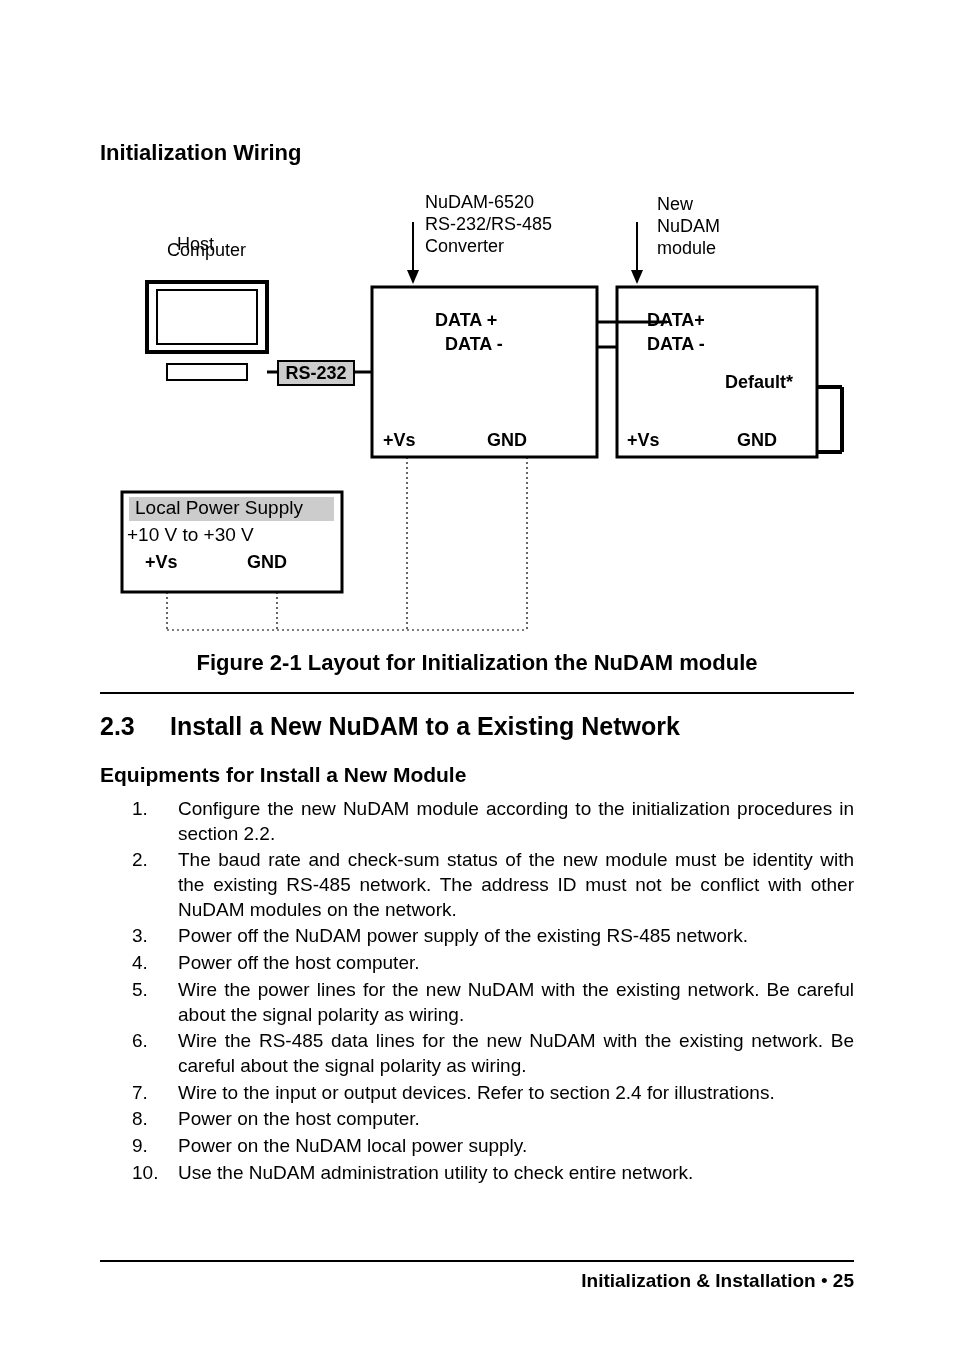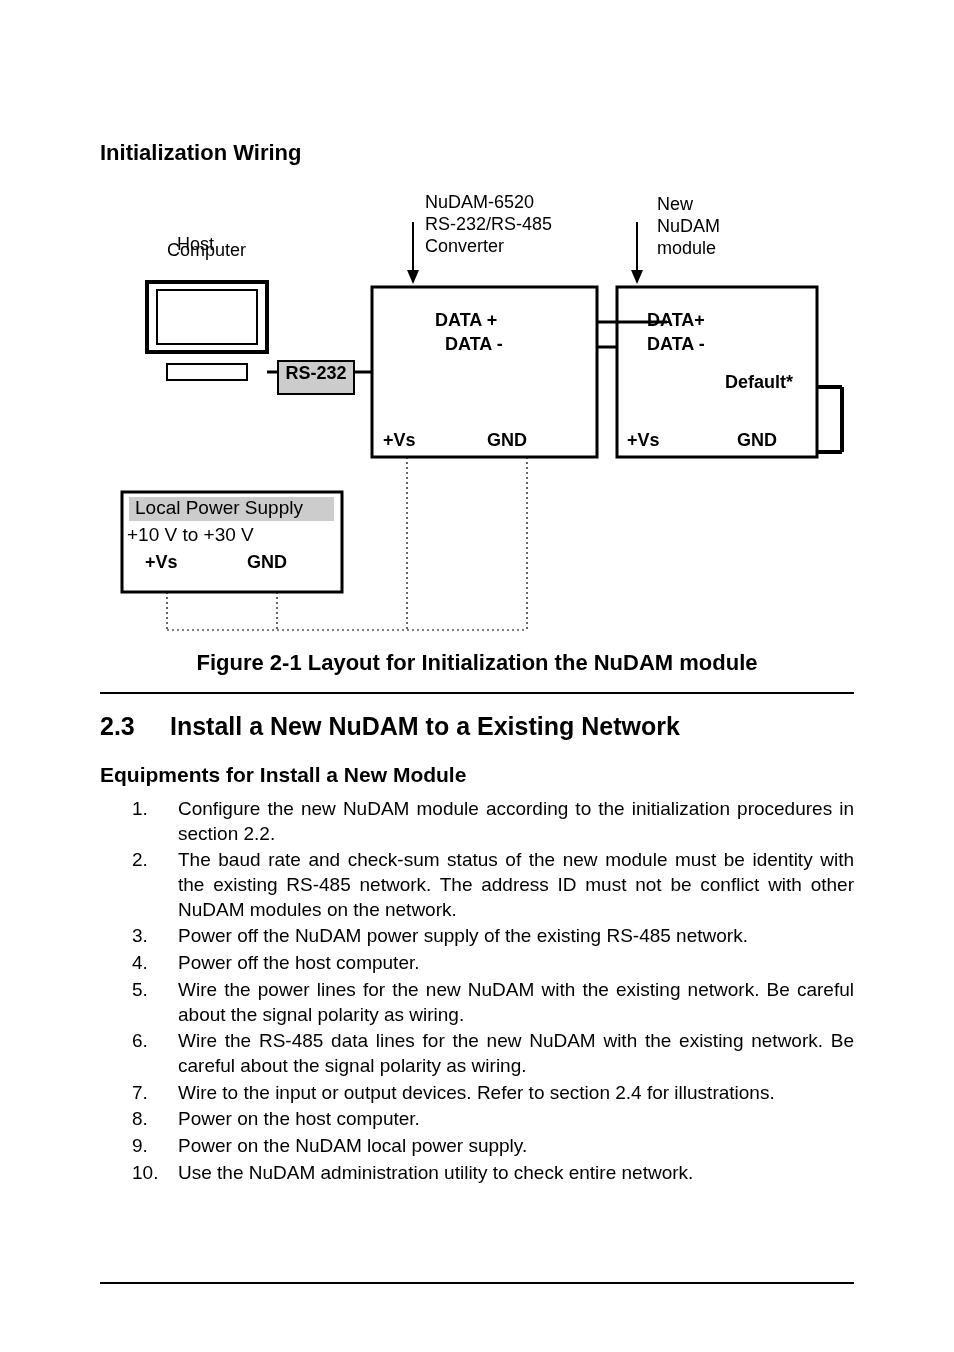--- a/index.html
+++ b/index.html
@@ -84,21 +84,21 @@
 
       <line x1="300" y1="265" x2="300" y2="438" stroke="#000" stroke-width="1.2" stroke-dasharray="2,3"></line>
       <line x1="420" y1="265" x2="420" y2="438" stroke="#000" stroke-width="1.2" stroke-dasharray="2,3"></line>
 
       <line x1="60" y1="438" x2="420" y2="438" stroke="#000" stroke-width="1.2" stroke-dasharray="2,3"></line>
       <line x1="60" y1="400" x2="60" y2="438" stroke="#000" stroke-width="1.2" stroke-dasharray="2,3"></line>
       <line x1="170" y1="400" x2="170" y2="438" stroke="#000" stroke-width="1.2" stroke-dasharray="2,3"></line>
 
     </svg>
 
-    <div class="rs232" style="left:170px; top:168px; width:78px; height:35px; line-height:22px;">RS-232</div>
+    <div class="rs232" style="left:170px; top:168px; width:78px; height:26px; line-height:22px;">RS-232</div>
 
     <div class="label-abs bold" style="left:328px; top:118px;">DATA +</div>
     <div class="label-abs bold" style="left:338px; top:142px;">DATA -</div>
     <div class="label-abs bold" style="left:276px; top:238px;">+Vs</div>
     <div class="label-abs bold" style="left:380px; top:238px;">GND</div>
 
     <div class="label-abs bold" style="left:540px; top:118px;">DATA+</div>
     <div class="label-abs bold" style="left:540px; top:142px;">DATA -</div>
     <div class="label-abs bold" style="left:618px; top:180px;">Default*</div>
     <div class="label-abs bold" style="left:520px; top:238px;">+Vs</div>
@@ -130,13 +130,16 @@
     <li><span class="num">7.</span><span>Wire to the input or output devices.  Refer to section 2.4 for illustrations.</span></li>
     <li><span class="num">8.</span><span>Power on the host computer.</span></li>
     <li><span class="num">9.</span><span>Power on the NuDAM local power supply.</span></li>
     <li><span class="num">10.</span><span>Use the NuDAM administration utility to check entire network.</span></li>
   </ol>
 
 </div>
 
 <div class="footer">
   <div class="line"></div>
+  <div class="txt">
+    <b>Initialization &amp; Installation</b><span> • </span><b>25</b>
+  </div>
 </div>
 
 </body></html>

